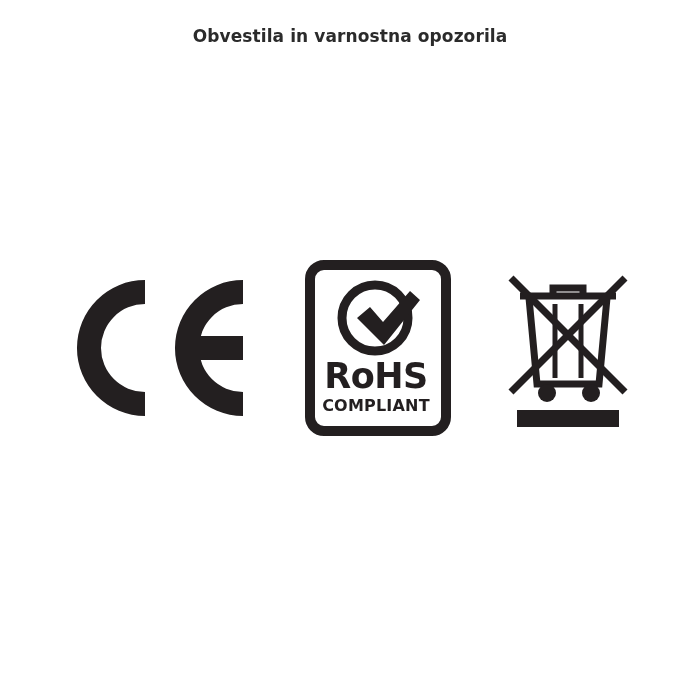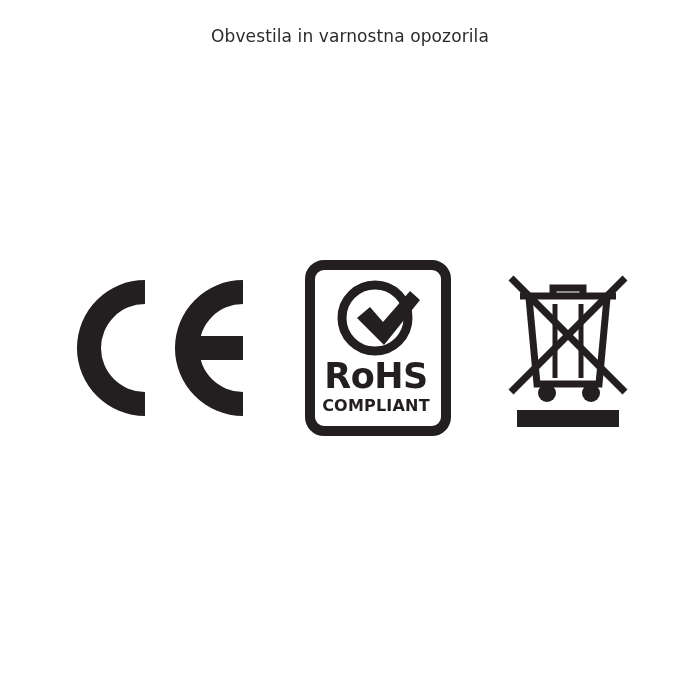--- a/index.html
+++ b/index.html
@@ -15,21 +15,21 @@
     position: relative;
     overflow: hidden;
   }
   .page-title {
     position: absolute;
     top: 26px;
     left: 0;
     width: 700px;
     text-align: center;
     font-size: 17px;
-    font-weight: 400;
+    font-weight: 700;
     color: #2b2b2b;
     letter-spacing: 0.1px;
   }
   .marks-row {
     position: absolute;
     top: 248px;
     left: 0;
     width: 700px;
     height: 200px;
     display: flex;

